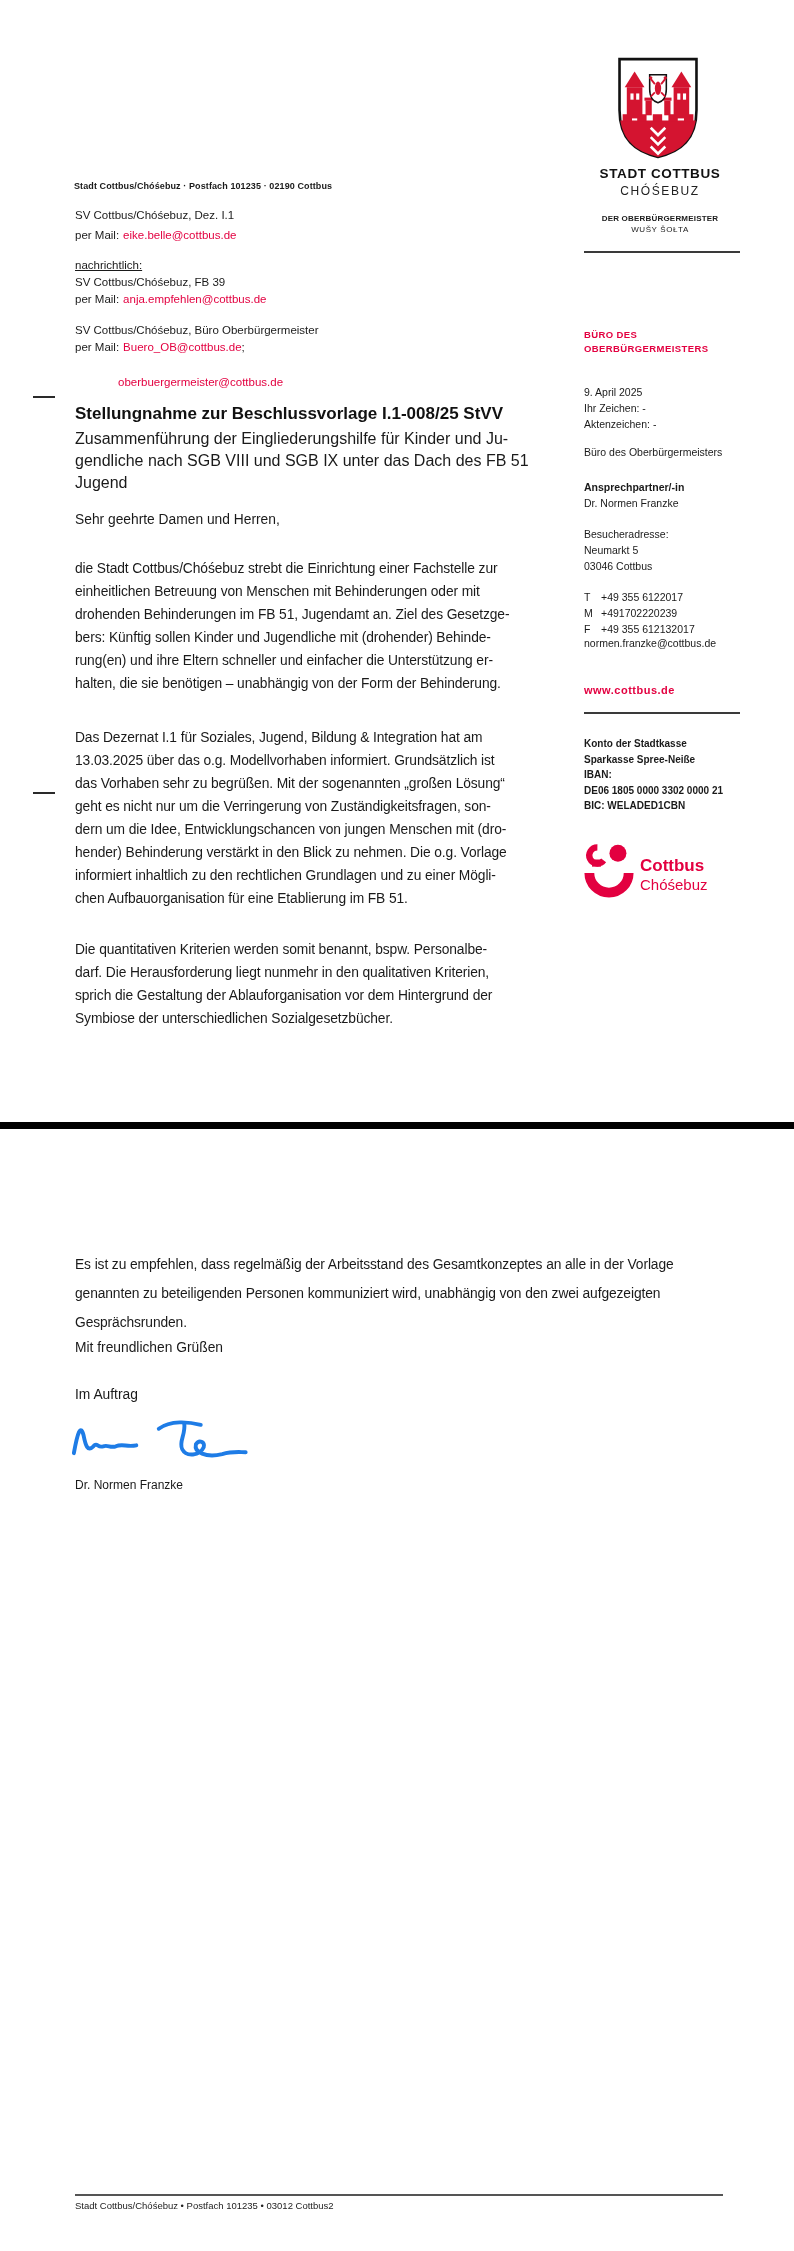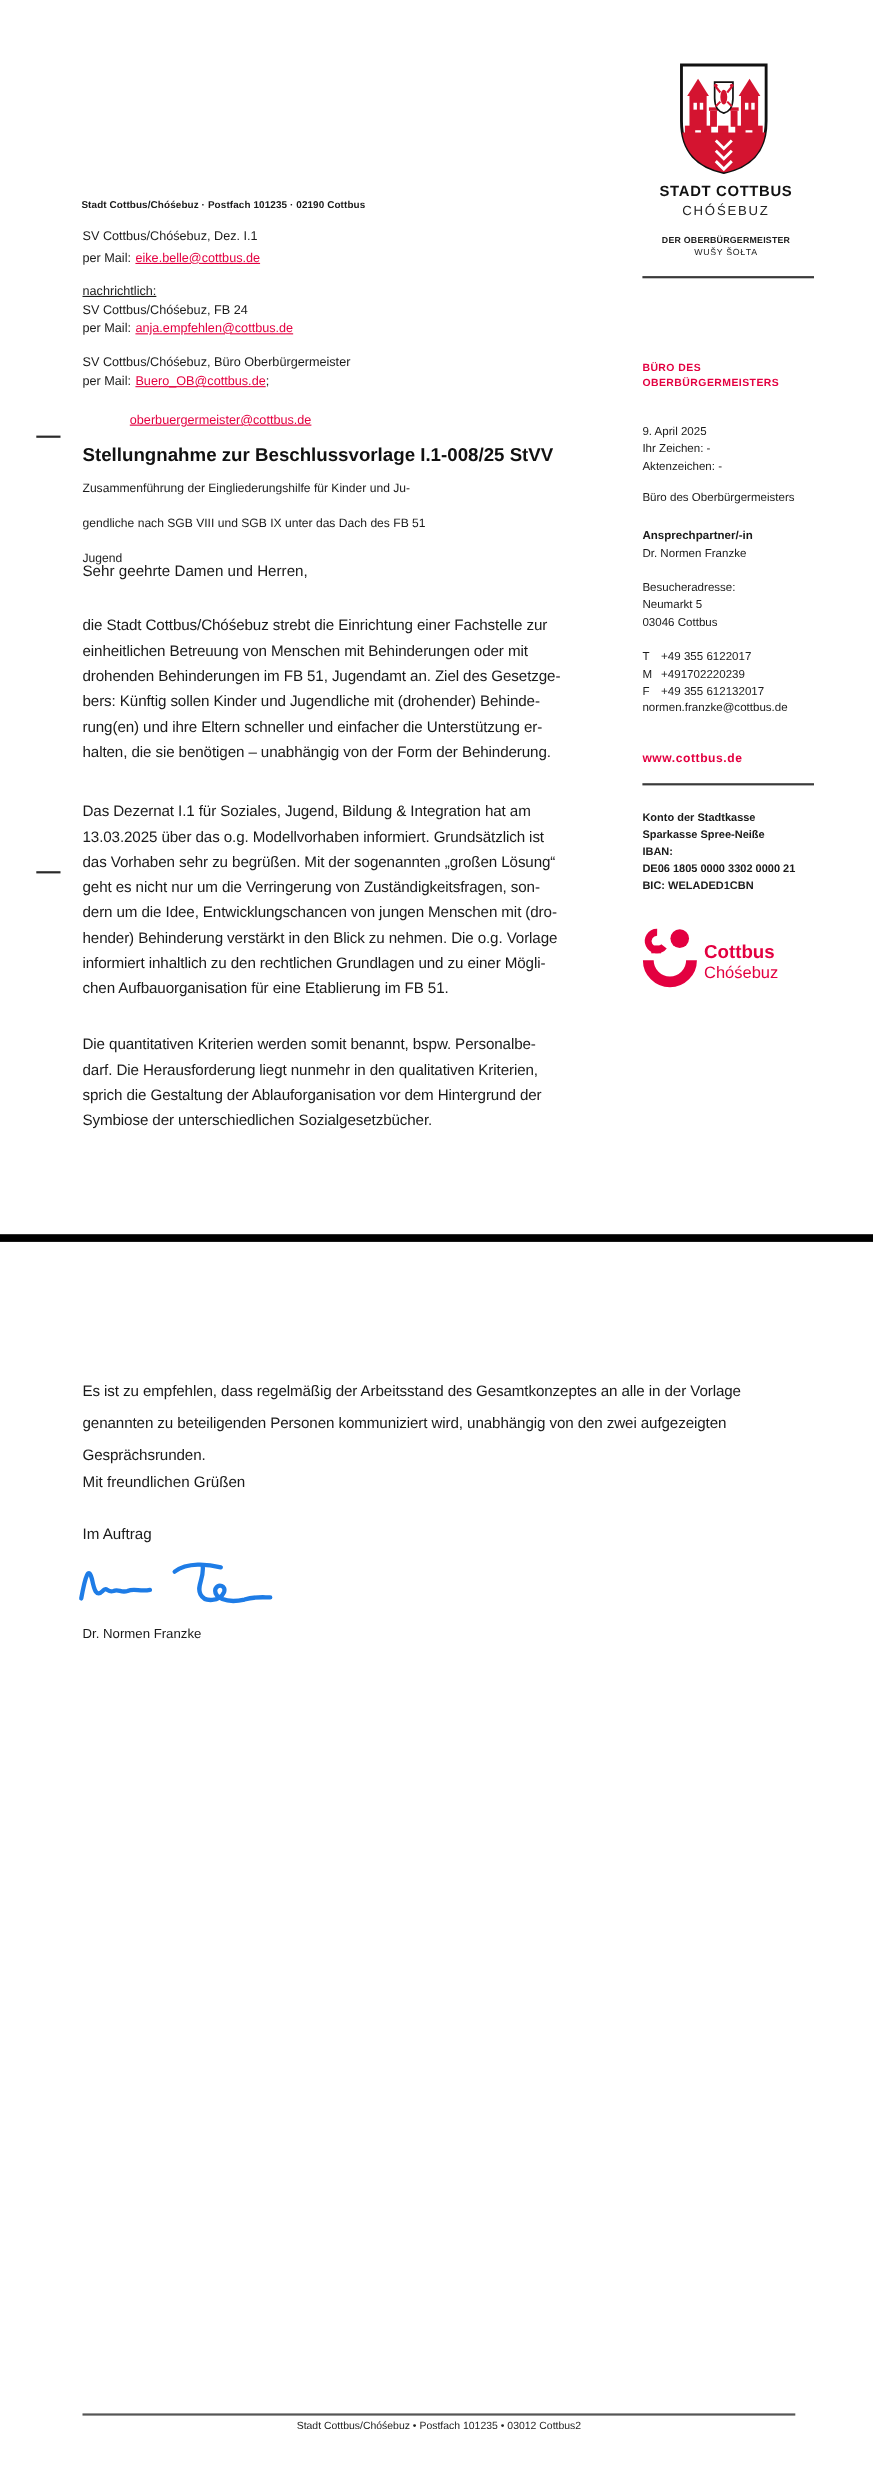--- a/index.html
+++ b/index.html
@@ -13,29 +13,29 @@
   .page-sep{position:absolute;left:0;top:1122px;width:794px;height:7px;background:#000;}
   .page2{position:absolute;left:0;top:1129px;width:794px;height:1099px;}
 
   
   .sender-line{left:74px;top:181px;font-size:9px;font-weight:bold;letter-spacing:.1px;}
   .recipient{left:75px;top:206px;font-size:11.5px;line-height:19.5px;}
   .cc{left:75px;top:257px;font-size:11.5px;line-height:17px;}
   .cc-head{text-decoration:underline;}
   .cc-gap{height:14px;}
   .mail-label{margin-right:4px;}
-  .maillink{color:#e30040;text-decoration:underline;cursor:pointer;}
+  .maillink{color:#e30040;cursor:pointer;}
   .indent2{margin-left:43px;margin-top:18px;}
 
   .fold-mark{width:22px;height:2px;background:#2a2a2a;left:33px;}
   .fm1{top:396px;} .fm2{top:792px;}
 
   .subject{left:75px;top:402px;width:470px;}
   .subject h1{margin:0;font-size:17px;line-height:24px;font-weight:bold;color:#111;}
-  .subject-sub{font-size:11px;line-height:32px;margin-top:2px;}
+  .subject-sub{font-size:16px;line-height:22px;margin-top:2px;}
 
   .salutation{left:75px;top:512px;font-size:13.8px;}
   .para{left:75px;width:470px;font-size:13.8px;line-height:23px;letter-spacing:-.1px;}
   .p1{top:557px;} .p2{top:726px;} .p3{top:938px;}
 
   
   .crest{left:616px;top:56px;}
   .org-name{left:580px;top:166px;width:160px;text-align:center;font-size:13.5px;font-weight:bold;letter-spacing:.6px;color:#111;}
   .org-name2{left:580px;top:184px;width:160px;text-align:center;font-size:12px;letter-spacing:1.6px;color:#222;}
   .office{left:580px;top:214px;width:160px;text-align:center;font-size:8px;font-weight:bold;letter-spacing:.2px;}
@@ -61,42 +61,42 @@
   .logo-name2{left:640px;top:876px;font-size:15px;color:#e30040;}
 
   
   .p4{left:75px;top:121px;width:655px;font-size:13.8px;line-height:29px;letter-spacing:-.1px;}
   .closing{left:75px;top:211px;font-size:13.8px;}
   .on-behalf{left:75px;top:258px;font-size:13.8px;}
   .signature{left:68px;top:282px;}
   .signer{left:75px;top:349px;font-size:12px;}
 
   .footer-rule{left:75px;top:1065px;width:648px;height:2px;background:#555;}
-  .footer{left:75px;top:1071px;width:648px;display:flex;justify-content:center;
+  .footer{left:75px;top:1071px;width:648px;display:flex;justify-content:flex-start;
           font-size:9.5px;color:#222;}
 </style>
 </head>
 <body>
 
 <div class="doc">
 
   <section class="page1">
 
     <div class="abs sender-line">Stadt Cottbus/Chóśebuz · Postfach 101235 · 02190 Cottbus</div>
 
     <div class="abs recipient">
       <div>SV Cottbus/Chóśebuz, Dez. I.1</div>
       <div>
         <span class="mail-label">per Mail:</span><a class="maillink">eike.belle@cottbus.de</a>
       </div>
     </div>
 
     <div class="abs cc">
       <div class="cc-head">nachrichtlich:</div>
-      <div>SV Cottbus/Chóśebuz, FB 24</div>
+      <div>SV Cottbus/Chóśebuz, FB 39</div>
       <div>
         <span class="mail-label">per Mail:</span><a class="maillink">anja.empfehlen@cottbus.de</a>
       </div>
       <div class="cc-gap"></div>
       <div>SV Cottbus/Chóśebuz, Büro Oberbürgermeister</div>
       <div>
         <span class="mail-label">per Mail:</span><a class="maillink">Buero_OB@cottbus.de</a><span>;</span>
       </div>
       <div class="indent2">
         <a class="maillink">oberbuergermeister@cottbus.de</a>

